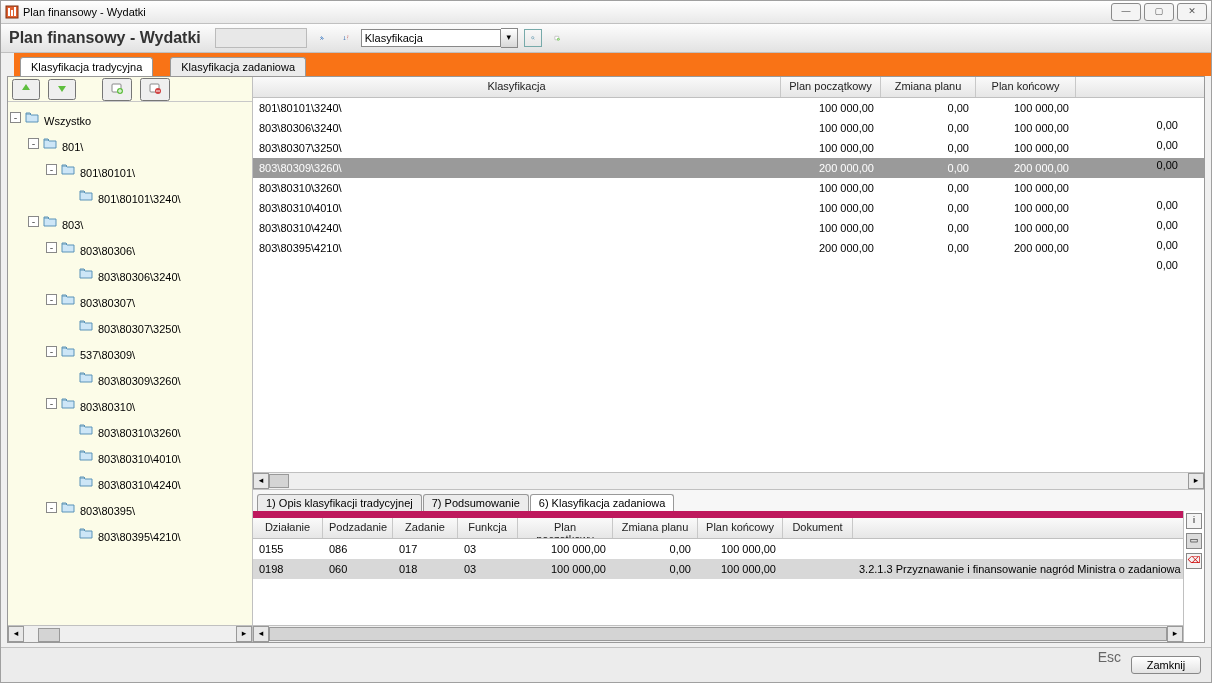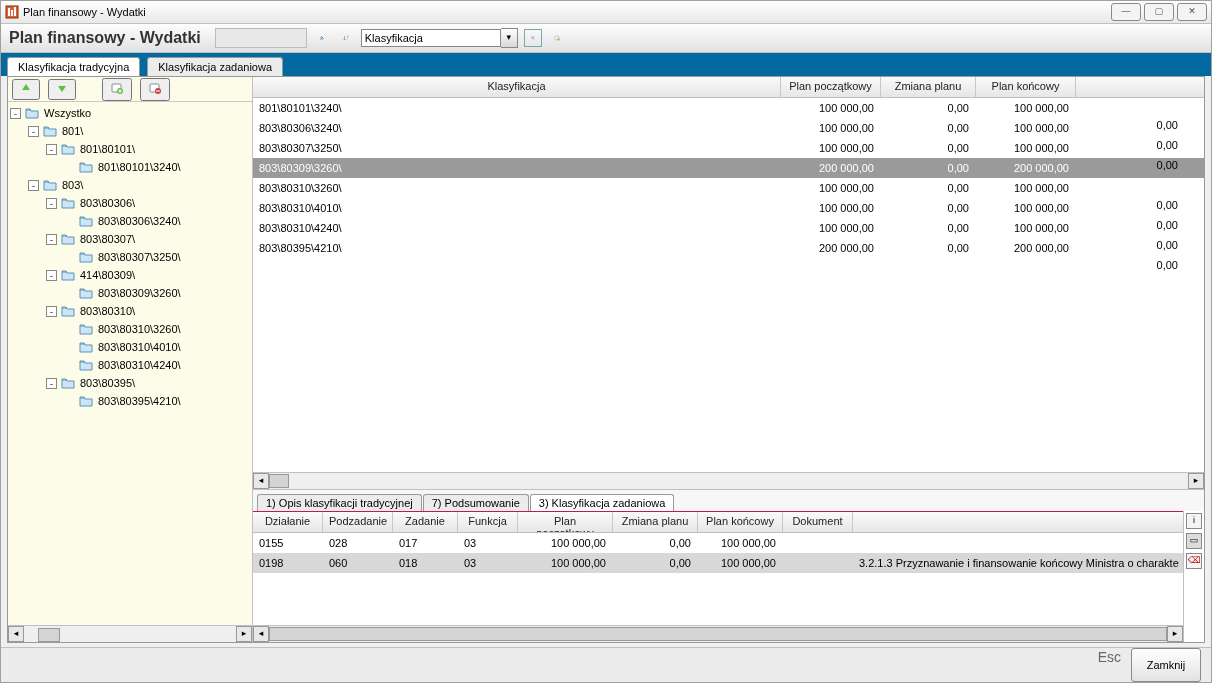--- a/index.html
+++ b/index.html
@@ -8,34 +8,34 @@
 .titlebar .icon{width:14px;height:14px;margin-right:4px;}
 .titlebar .title{flex:1;font-size:11px;}
 .titlebar .ctlbtn{width:28px;height:16px;border:1px solid #8a8a8a;border-radius:3px;margin-left:3px;background:#f4f4f4;text-align:center;font-size:9px;line-height:14px;color:#555;cursor:pointer;}
 .toolbar-row{height:28px;background:linear-gradient(#fdfdfd,#e2e2e2);border-bottom:1px solid #c0c0c0;display:flex;align-items:center;padding:0 8px;gap:6px;}
 .toolbar-row .heading{font-size:16px;font-weight:bold;color:#333;margin-right:8px;}
 .toolbar-row .empty-field{width:90px;height:18px;background:#e8e8e8;border:1px solid #bbb;}
 .toolbar-row .tbtn{width:18px;height:18px;border:0;background:transparent;cursor:pointer;display:flex;align-items:center;justify-content:center;}
 .toolbar-row .combo{display:flex;align-items:center;}
 .toolbar-row .combo input{width:140px;height:18px;border:1px solid #888;padding:0 3px;font-family:inherit;font-size:11px;box-sizing:border-box;}
 .toolbar-row .combo .dd{width:16px;height:18px;border:1px solid #888;border-left:0;background:linear-gradient(#fff,#d8d8d8);text-align:center;font-size:9px;line-height:16px;cursor:pointer;}
-.tabs{display:flex;padding:4px 6px 0 6px;gap:6px;background:#0369a1;}
+.tabs{display:flex;padding:4px 6px 0 6px;gap:16px;background:#f97316;margin-left:13px;}
 .tab{padding:3px 10px;border:1px solid #999;border-bottom:0;background:#ececec;font-size:11px;cursor:pointer;margin-right:1px;border-top-left-radius:3px;border-top-right-radius:3px;}
 .tab.active{background:#fff;position:relative;z-index:2;}
 .workspace{flex:1;margin:0 6px 4px 6px;border:1px solid #999;background:#fff;display:flex;flex-direction:column;overflow:hidden;}
 .hsplit{flex:1;display:flex;overflow:hidden;}
 .vsplit{flex:1;display:flex;flex-direction:column;overflow:hidden;}
 .tree-toolbar{height:24px;border-bottom:1px solid #c8c8c8;display:flex;align-items:center;padding:0 4px;gap:8px;}
 .tree-pane{width:244px;border-right:1px solid #c0c0c0;display:flex;flex-direction:column;background:#fcfce8;}
 .tree{flex:1;overflow:auto;padding:2px 2px;}
 .tree-node{white-space:nowrap;line-height:18px;display:flex;align-items:center;}
 .tree-node .toggle{width:11px;height:11px;border:1px solid #888;font-size:10px;line-height:9px;text-align:center;margin-right:4px;cursor:pointer;background:#fff;color:#555;box-sizing:border-box;font-family:monospace;}
 .tree-node .spacer{display:inline-block;height:11px;}
 .tree-node .folder{width:14px;height:12px;margin-right:3px;}
-.tree-node .lbl{padding:0 2px;}
+.tree-node .lbl{padding:0 2px;margin-top:8px;}
 .tree-scroll{height:16px;border-top:1px solid #c0c0c0;background:#efefef;display:flex;align-items:center;}
 .tree-scroll .track{flex:1;height:14px;position:relative;}
 .tree-scroll .thumb{position:absolute;left:14px;top:1px;width:20px;height:12px;background:#d4d4d4;border:1px solid #999;}
 .tree-scroll .arrow{width:14px;height:14px;background:#e8e8e8;border:1px solid #999;font-size:9px;text-align:center;line-height:12px;cursor:pointer;}
 
 .grid-pane{display:flex;flex-direction:column;flex:1;overflow:hidden;}
 .grid-header{display:flex;border-bottom:1px solid #c0c0c0;background:linear-gradient(#fafafa,#e6e6e6);height:20px;}
 .grid-header .cell{border-right:1px solid #c8c8c8;padding:3px 6px;font-size:11px;color:#222;text-align:center;box-sizing:border-box;overflow:hidden;}
 .grid-body{flex:1;overflow:auto;background:#fff;}
 .row{display:flex;height:20px;align-items:center;}
@@ -46,27 +46,27 @@
 .grid-hscroll .arrow{width:14px;height:14px;background:#e8e8e8;border:1px solid #999;font-size:9px;text-align:center;line-height:12px;cursor:pointer;}
 .grid-hscroll .track{flex:1;position:relative;}
 .grid-hscroll .thumb{position:absolute;left:0;top:1px;width:18px;height:12px;background:#d4d4d4;border:1px solid #999;}
 .grid-hscroll .thumb.wide{width:auto;right:0;}
 
 .lower{border-top:1px solid #c0c0c0;display:flex;flex-direction:column;height:152px;}
 .subtabs{display:flex;padding:4px 4px 0 4px;background:#f7f7f7;align-items:center;}
 .subtab{padding:2px 8px;border:1px solid #999;border-bottom:0;background:#ececec;font-size:11px;margin-right:1px;cursor:pointer;border-top-left-radius:3px;border-top-right-radius:3px;}
 .subtab.active{background:#fff;}
 .detail{flex:1;display:flex;overflow:hidden;}
-.detail .grid-pane{border-top:1px solid #be185d;}
+.detail .grid-pane{border-top:7px solid #be185d;}
 .detail-sidebar{width:20px;border-left:1px solid #c0c0c0;display:flex;flex-direction:column;align-items:center;padding-top:2px;gap:4px;}
 .detail-sidebar .sb-btn{width:14px;height:14px;border:1px solid #888;font-size:9px;text-align:center;line-height:12px;cursor:pointer;background:#f4f4f4;}
 
 .footer{height:34px;border-top:1px solid #c0c0c0;background:#ececec;display:flex;align-items:center;justify-content:flex-end;padding:0 10px;gap:10px;}
 .footer .esc{font-size:14px;color:#666;position:relative;top:-8px;}
-.footer button{width:70px;height:34px;font-family:inherit;font-size:11px;cursor:pointer;background:linear-gradient(#fff,#e3e3e3);border:1px solid #888;border-radius:3px;}
+.footer button{width:70px;height:18px;font-family:inherit;font-size:11px;cursor:pointer;background:linear-gradient(#fff,#e3e3e3);border:1px solid #888;border-radius:3px;}
 
 
 .c-klas{width:528px;text-align:left;padding-left:6px;}
 .c-pp{width:100px;}
 .c-zm{width:95px;}
 .c-pk{width:100px;}
 .c-re{width:109px;margin-top:34px;}
 
 
 .d-dz{width:70px;text-align:left;}
@@ -244,21 +244,21 @@
               </svg>
               <span class="lbl">803\80307\3250\</span>
             </div>
             <div class="tree-node">
               <span class="spacer" style="width:36px"></span>
               <span class="toggle">-</span>
               <svg class="folder" viewBox="0 0 14 12">
                 <path class="folder-svg" d="M1 3 h4 l1 1 h7 v7 h-12 z"></path>
                 <path d="M1 3 v-1 h4 l1 1" fill="none" stroke="#5a93b8"></path>
               </svg>
-              <span class="lbl">414\80309\</span>
+              <span class="lbl">537\80309\</span>
             </div>
             <div class="tree-node">
               <span class="spacer" style="width:54px"></span>
               <span class="spacer" style="width:15px"></span>
               <svg class="folder" viewBox="0 0 14 12">
                 <path class="folder-svg" d="M1 3 h4 l1 1 h7 v7 h-12 z"></path>
                 <path d="M1 3 v-1 h4 l1 1" fill="none" stroke="#5a93b8"></path>
               </svg>
               <span class="lbl">803\80309\3260\</span>
             </div>
@@ -399,55 +399,55 @@
                 <div class="thumb"></div>
               </div>
               <div class="arrow" style="margin-left:auto">▸</div>
           </div>
         </div>
 
         <div class="lower">
           <div class="subtabs">
             <div class="subtab">1) Opis klasyfikacji tradycyjnej</div>
             <div class="subtab">7) Podsumowanie</div>
-            <div class="subtab active">3) Klasyfikacja zadaniowa</div>
+            <div class="subtab active">6) Klasyfikacja zadaniowa</div>
           </div>
           <div class="detail">
             <div class="grid-pane">
               <div class="grid-header">
                 <div class="cell d-dz">Działanie</div>
                 <div class="cell d-pod">Podzadanie</div>
                 <div class="cell d-zad">Zadanie</div>
                 <div class="cell d-fun">Funkcja</div>
                 <div class="cell d-pp">Plan początkowy</div>
                 <div class="cell d-zm">Zmiana planu</div>
                 <div class="cell d-pk">Plan końcowy</div>
                 <div class="cell d-dok">Dokument</div>
               </div>
               <div class="grid-body" id="detailBody">
                   <div class="row">
                     <div class="cell d-dz">0155</div>
-                    <div class="cell d-pod">028</div>
+                    <div class="cell d-pod">086</div>
                     <div class="cell d-zad">017</div>
                     <div class="cell d-fun">03</div>
                     <div class="cell d-pp num">100 000,00</div>
                     <div class="cell d-zm num">0,00</div>
                     <div class="cell d-pk num">100 000,00</div>
                     <div class="cell d-dok"></div>
                   </div>
                   <div class="row " style="background: rgb(216, 216, 216); justify-content: center;">
                     <div class="cell d-dz">0198</div>
                     <div class="cell d-pod">060</div>
                     <div class="cell d-zad">018</div>
                     <div class="cell d-fun">03</div>
                     <div class="cell d-pp num">100 000,00</div>
                     <div class="cell d-zm num">0,00</div>
                     <div class="cell d-pk num">100 000,00</div>
                     <div class="cell d-dok"></div>
-                    <div class="cell d-opis">3.2.1.3 Przyznawanie i finansowanie końcowy Ministra o charakte</div>
+                    <div class="cell d-opis">3.2.1.3 Przyznawanie i finansowanie nagród Ministra o zadaniowa</div>
                   </div>
                 </div>
               <div class="grid-hscroll">
                 <div class="arrow">◂</div>
                   <div class="track">
                     <div class="thumb wide"></div>
                   </div>
                   <div class="arrow">▸</div>
               </div>
             </div>

